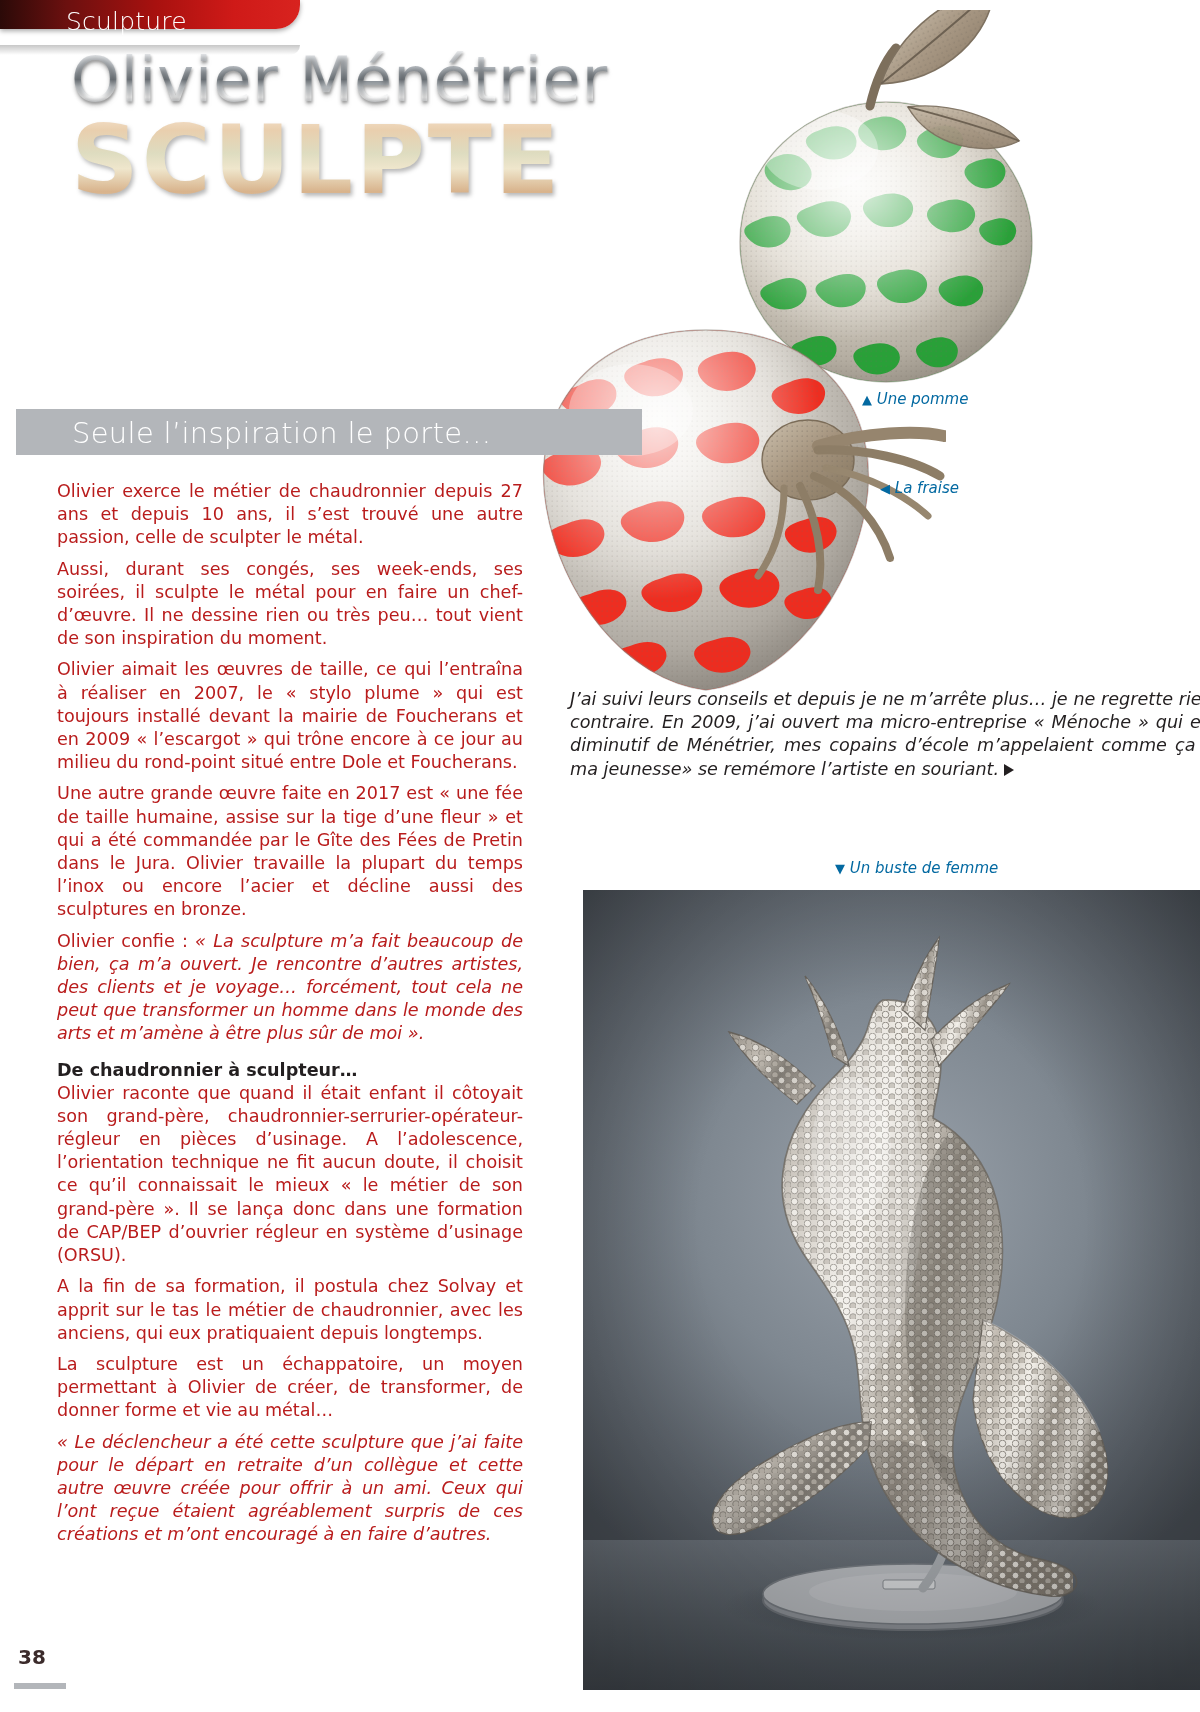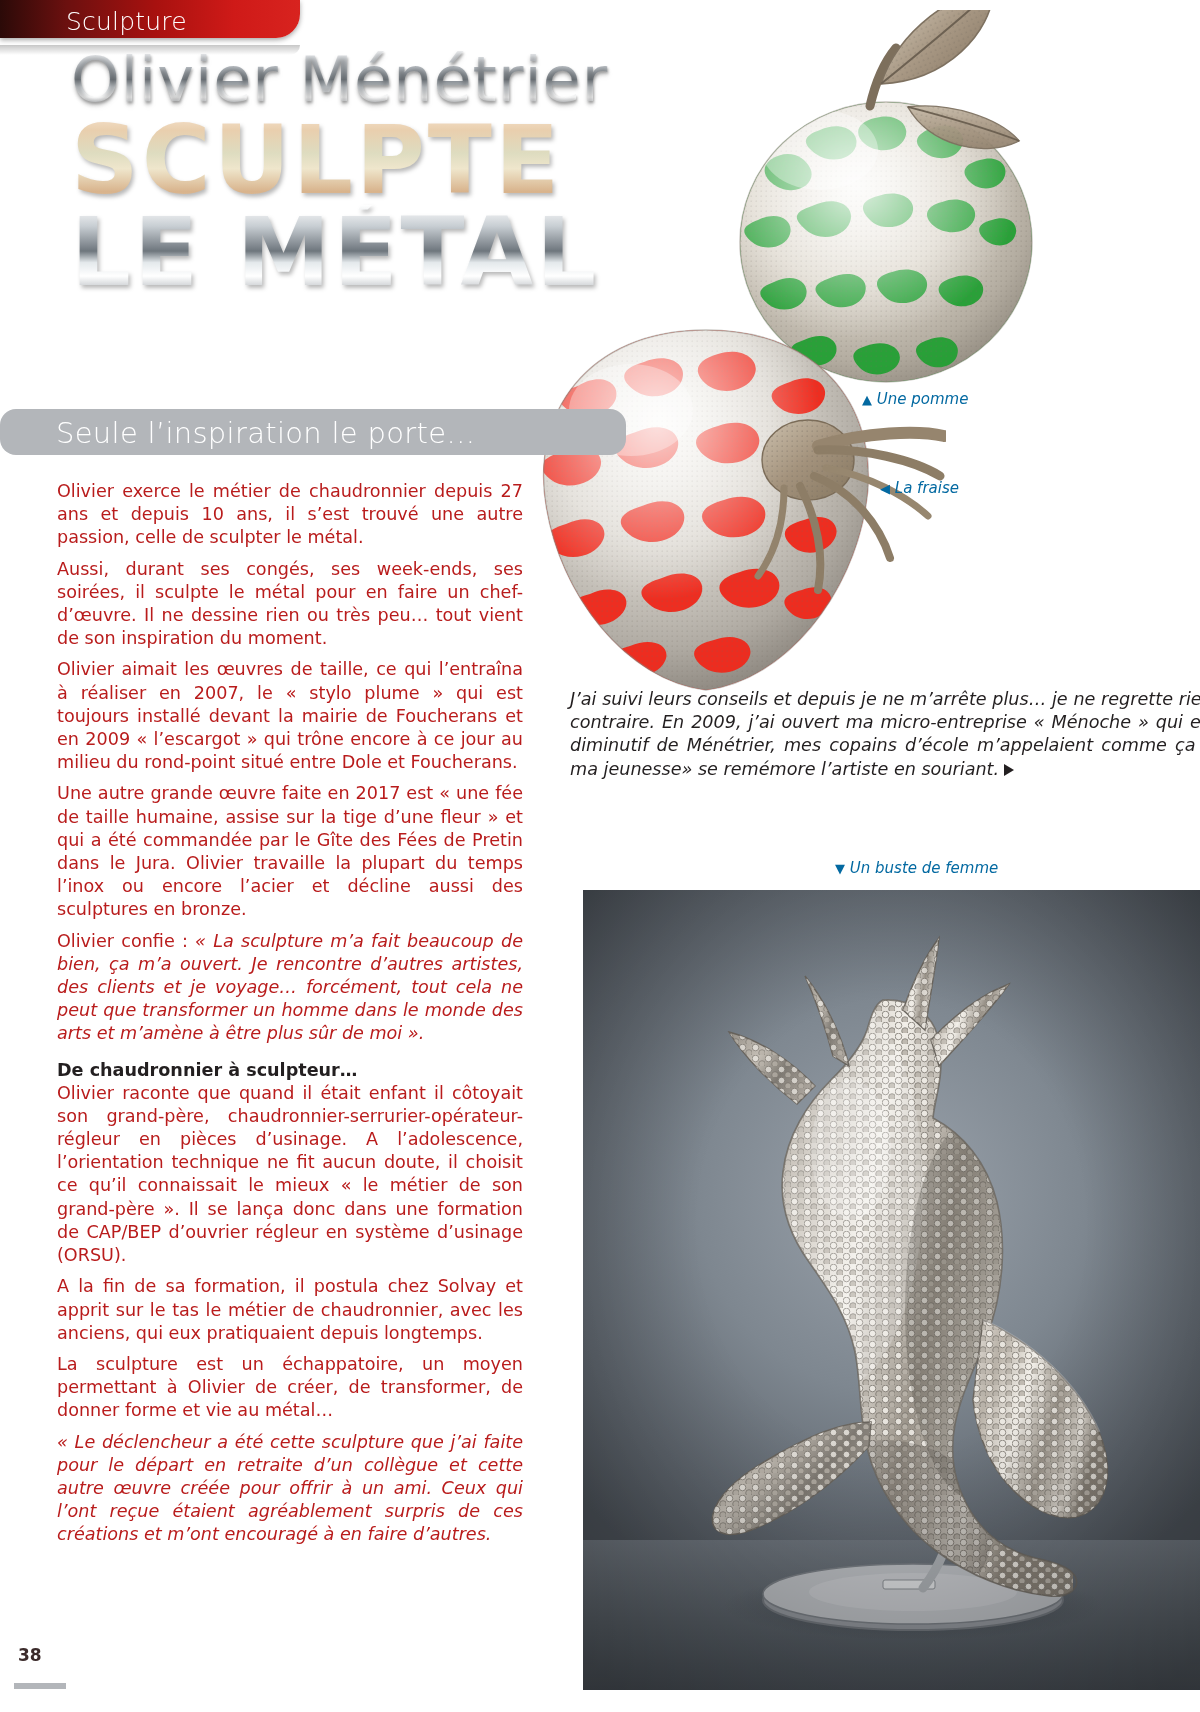--- a/index.html
+++ b/index.html
@@ -6,21 +6,21 @@
   html,body { width:1200px; height:1712px; }
   body {
     font-family:"Liberation Sans", sans-serif;
     background:#ffffff;
     position:relative;
     overflow:hidden;
   }
 
   
   .rubric-wrap{
-    position:absolute; left:0; top:0; width:300px; height:38px;
+    position:absolute; left:0; top:0; width:300px; height:29px;
     background:linear-gradient(90deg,#2b0a08 0%, #6b100f 22%, #a8110f 52%, #cf1a18 78%, #d8231f 100%);
     border-bottom-right-radius:24px;
     box-shadow:0 2px 5px rgba(0,0,0,.35);
   }
   .rubric-wrap:after{
     content:""; position:absolute; left:0; top:45px; width:300px; height:10px;
     background:linear-gradient(180deg,rgba(0,0,0,.22),rgba(0,0,0,0));
     border-bottom-right-radius:20px;
   }
   .rubric-text{
@@ -57,23 +57,22 @@
     font-family:"DejaVu Sans", sans-serif;
     font-size:94px; font-weight:700; letter-spacing:3px; line-height:1.02;
     background:linear-gradient(180deg,#ffffff 0%,#c8ced3 22%,#6e767d 48%,#e4e9ec 60%,#ffffff 74%,#8d959c 100%);
     -webkit-background-clip:text; background-clip:text;
     -webkit-text-fill-color:transparent; color:transparent;
     filter:drop-shadow(2px 3px 2px rgba(0,0,0,.28));
   }
 
   
   .strap{
-    position:absolute; left:0; top:409px; width:626px; height:46px;
+    position:absolute; left:16px; top:409px; width:626px; height:46px;
     background:#b3b6ba;
-    border-radius:16px;
   }
   .strap-text{
     position:absolute; left:56px; top:7px;
     font-family:"DejaVu Sans", sans-serif;
     font-size:29px; font-weight:300; color:#ffffff; letter-spacing:.3px;
   }
 
   
   .col-left{
     position:absolute; left:57px; top:480px; width:466px;
@@ -115,21 +114,21 @@
   .cap .gl{ font-style:normal; font-size:13px; }
 
   #cap-pomme{ left:862px; top:390px; }
   #cap-fraise{ left:880px; top:479px; }
   #cap-buste{ left:835px; top:859px; }
 
   
   .pageno{
     position:absolute; left:18px; top:1645px;
     font-family:"DejaVu Sans", sans-serif;
-    font-size:17px; font-weight:700; color:#3b2b2b;
+    font-size:20px; font-weight:700; color:#3b2b2b;
   }
   .pageno-rule{
     position:absolute; left:14px; top:1683px; width:52px; height:6px; background:#b3b6ba;
   }
 
   
 
   
   #art-apple{ position:absolute; left:700px; top:10px; width:360px; height:395px; }
   #art-strawberry{ position:absolute; left:466px; top:290px; width:480px; height:420px; }
@@ -153,21 +152,20 @@
 </head>
 <body>
 
 <div class="rubric-wrap">
   <div class="rubric-text">Sculpture</div>
 </div>
 
 <div class="title-block">
   <div class="t-line1">Olivier Ménétrier</div>
   <div class="t-line2">SCULPTE</div>
-  <div class="t-line3">LE MÉTAL</div>
 </div>
 
 <div id="art-apple">
   <svg viewBox="0 0 360 395" width="360" height="395" aria-hidden="true">
     <defs>
       <radialGradient id="appleBody" cx="38%" cy="30%" r="78%">
         <stop offset="0%" stop-color="#f2efe8"></stop>
         <stop offset="45%" stop-color="#ddd7cc"></stop>
         <stop offset="80%" stop-color="#b3aca0"></stop>
         <stop offset="100%" stop-color="#8d867b"></stop>

